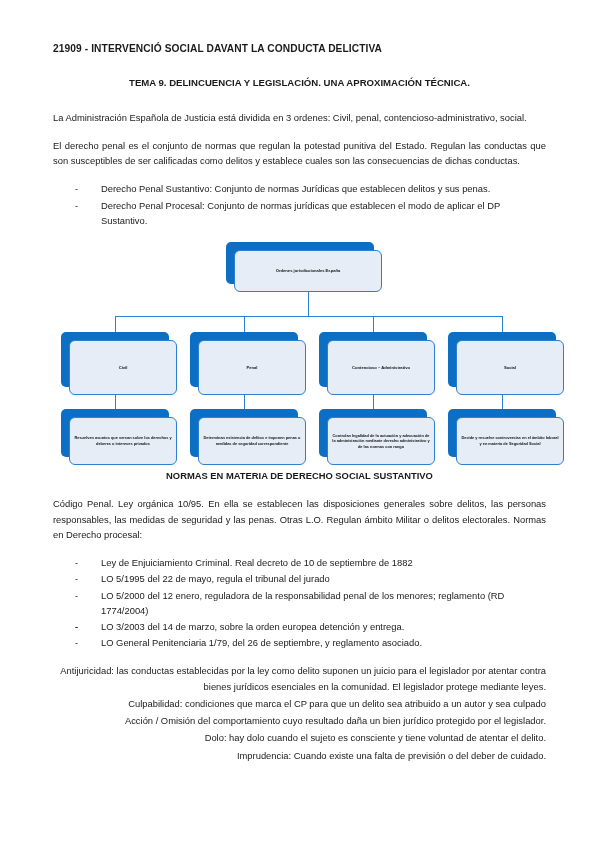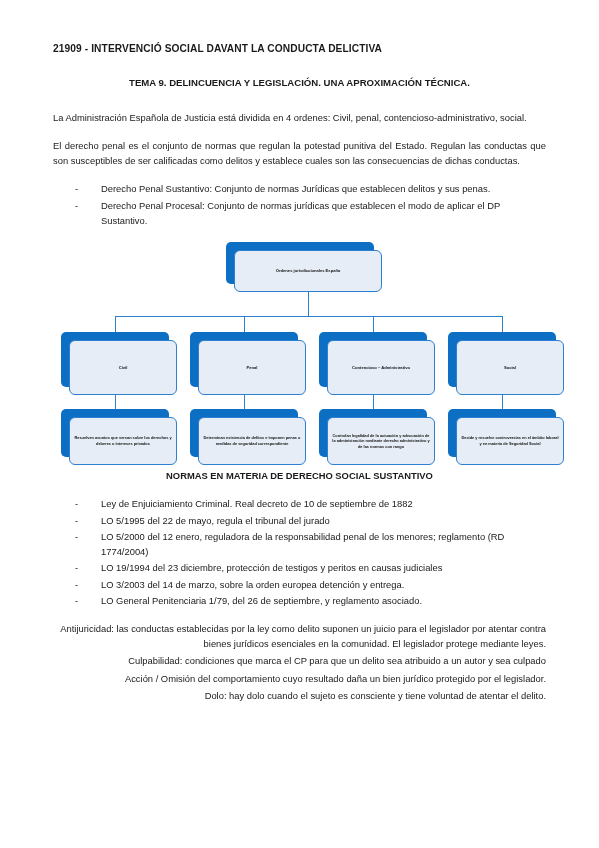--- a/index.html
+++ b/index.html
@@ -147,21 +147,21 @@
 <body>
 
 <div class="page">
   <div class="content">
 
     <h1 class="doc-title">21909 - INTERVENCIÓ SOCIAL DAVANT LA CONDUCTA DELICTIVA</h1>
 
     <h2 class="chapter-title">TEMA 9. DELINCUENCIA Y LEGISLACIÓN. UNA APROXIMACIÓN TÉCNICA.</h2>
 
 
-    <p class="para">La Administración Española de Justicia está dividida en 4 ordenes: Civil, penal, contencioso-administrativo, social.</p>
+    <p class="para">La Administración Española de Justicia está dividida en 3 ordenes: Civil, penal, contencioso-administrativo, social.</p>
 
     <p class="para">El derecho penal es el conjunto de normas que regulan la potestad punitiva del Estado. Regulan las conductas que son susceptibles de ser calificadas como delitos y establece cuales son las consecuencias de dichas conductas.</p>
 
     <ul class="dashlist">
       <li><span class="dash">-</span><span>Derecho Penal Sustantivo: Conjunto de normas Jurídicas que establecen delitos y sus penas.</span></li>
       <li><span class="dash">-</span><span>Derecho Penal Procesal: Conjunto de normas jurídicas que establecen el modo de aplicar el DP Sustantivo.</span></li>
     </ul>
 
     <div class="diagram">
 
@@ -238,29 +238,31 @@
         <div class="shadow"></div>
         <div class="card">
           <div class="label">Decide y resuelve controversias en el ámbito laboral y en materia de Seguridad Social</div>
         </div>
       </div>
 
     </div>
 
     <h3 class="section-head centered">NORMAS EN MATERIA DE DERECHO SOCIAL SUSTANTIVO</h3>
 
+    <p class="para">Código Penal. Ley orgánica 10/95. En ella se establecen las disposiciones generales sobre delitos, las personas responsables, las medidas de seguridad y las penas. Otras L.O. Regulan ámbito Militar o delitos electorales. Normas en Derecho procesal:</p>
 
     <ul class="dashlist">
       <li><span class="dash">-</span><span>Ley de Enjuiciamiento Criminal. Real decreto de 10 de septiembre de 1882</span></li>
       <li><span class="dash">-</span><span>LO 5/1995 del 22 de mayo, regula el tribunal del jurado</span></li>
       <li><span class="dash">-</span><span>LO 5/2000 del 12 enero, reguladora de la responsabilidad penal de los menores; reglamento (RD 1774/2004)</span></li>
-      <li><span class="dash">-</span><span>LO 19/1994 del 23 diciembre, protección de testigos y peritos en causas judiciales</span></li>
+      <li><span class="dash">-</span></li>
       <li><span class="dash">-</span><span>LO 3/2003 del 14 de marzo, sobre la orden europea detención y entrega.</span></li>
       <li><span class="dash">-</span><span>LO General Penitenciaria 1/79, del 26 de septiembre, y reglamento asociado.</span></li>
     </ul>
 
     <p class="para tight">Antijuricidad: las conductas establecidas por la ley como delito suponen un juicio para el legislador por atentar contra bienes jurídicos esenciales en la comunidad. El legislador protege mediante leyes.</p>
     <p class="para tight">Culpabilidad: condiciones que marca el CP para que un delito sea atribuido a un autor y sea culpado</p>
     <p class="para tight">Acción / Omisión del comportamiento cuyo resultado daña un bien jurídico protegido por el legislador.</p>
     <p class="para tight">Dolo: hay dolo cuando el sujeto es consciente y tiene voluntad de atentar el delito.</p>
+    <p class="para tight last">Imprudencia: Cuando existe una falta de previsión o del deber de cuidado.</p>
 
   </div>
 </div>
 
 </body></html>

